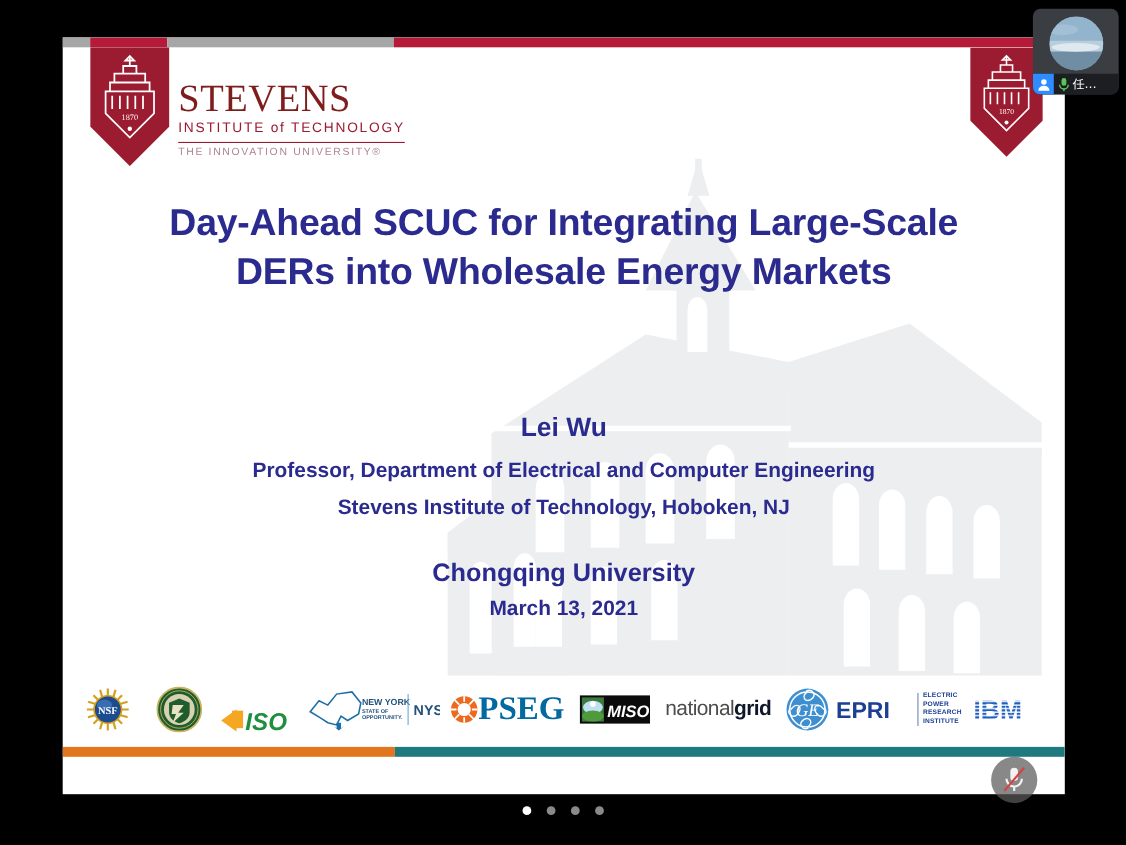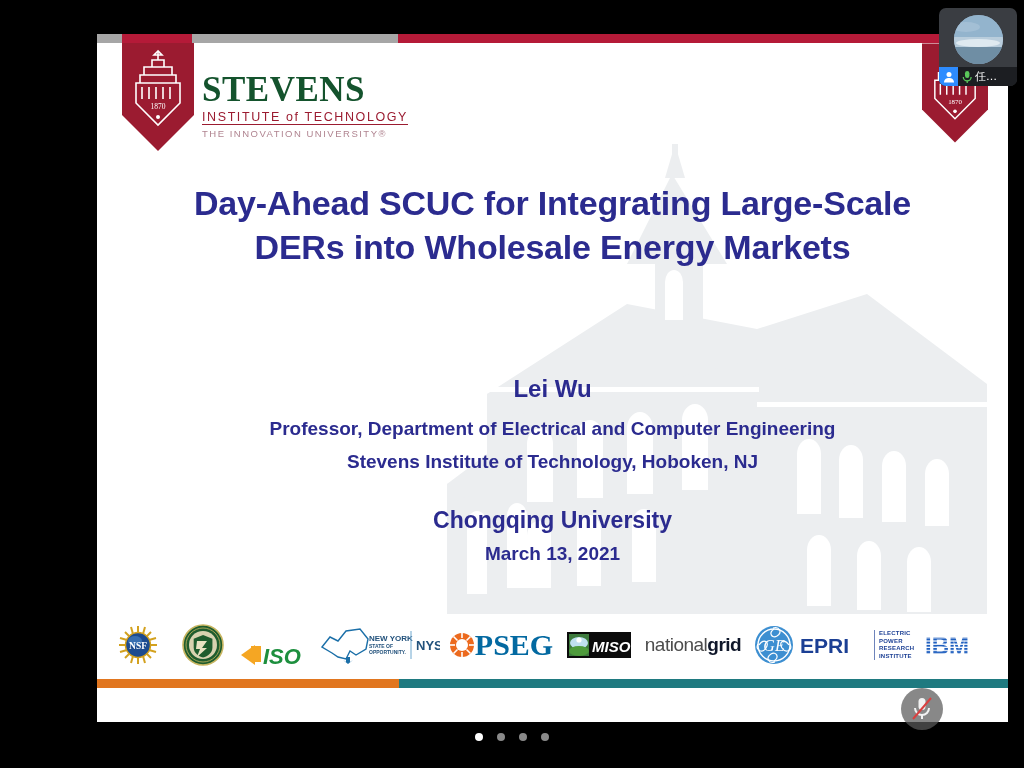--- a/index.html
+++ b/index.html
@@ -21,21 +21,20 @@
 
   
   .slide {
     position: absolute;
     left: 57px;
     top: 34px;
     width: 911px;
     height: 688px;
     background: #ffffff;
     overflow: hidden;
-    margin-left: 40px;
   }
 
   
   .topbar {
     position: absolute;
     left: 0;
     top: 0;
     width: 911px;
     height: 9px;
   }
@@ -90,31 +89,31 @@
     left: 105px;
     top: 38px;
     width: 270px;
     color: #9b1b30;
   }
   .wm-stevens {
     font-family: "Liberation Serif", serif;
     font-size: 35px;
     letter-spacing: 0.5px;
     line-height: 1;
-    color: #14532d;
-    font-weight: bold;
+    color: #7f1d1d;
+    font-weight: normal;
   }
   .wm-inst {
     font-family: "Liberation Sans", sans-serif;
     font-size: 12.5px;
     letter-spacing: 1.6px;
     color: #9b1b30;
     margin-top: 1px;
     border-bottom: 1px solid #9b1b30;
-    padding-bottom: 0;
+    padding-bottom: 6px;
     display: inline-block;
     text-align: center;
   }
   .wm-tag {
     font-family: "Liberation Sans", sans-serif;
     font-size: 9.5px;
     letter-spacing: 1.5px;
     color: #b08490;
     margin-top: 3px;
   }

